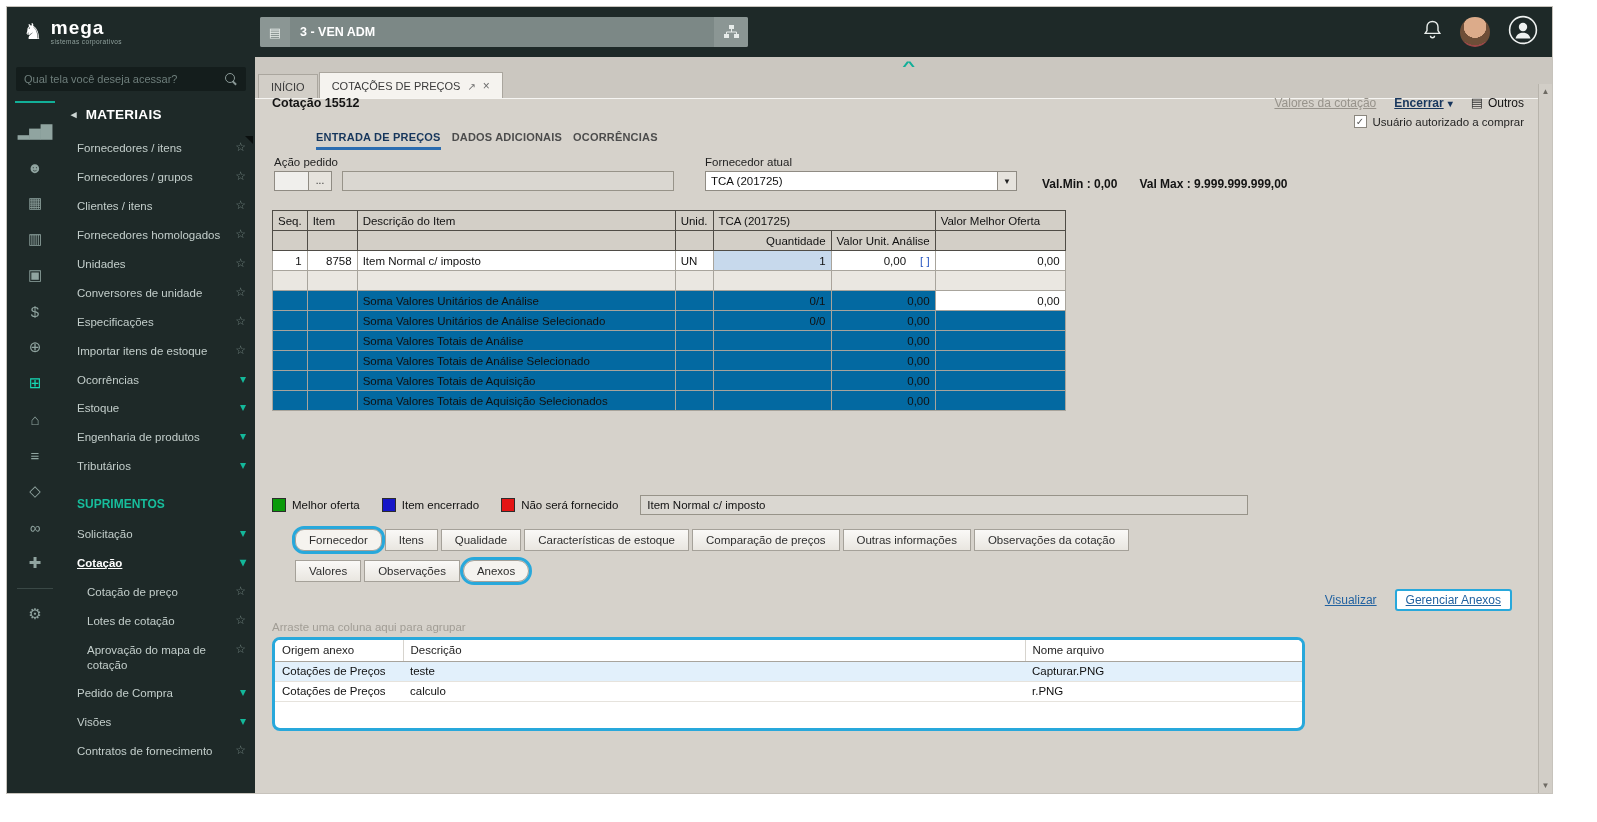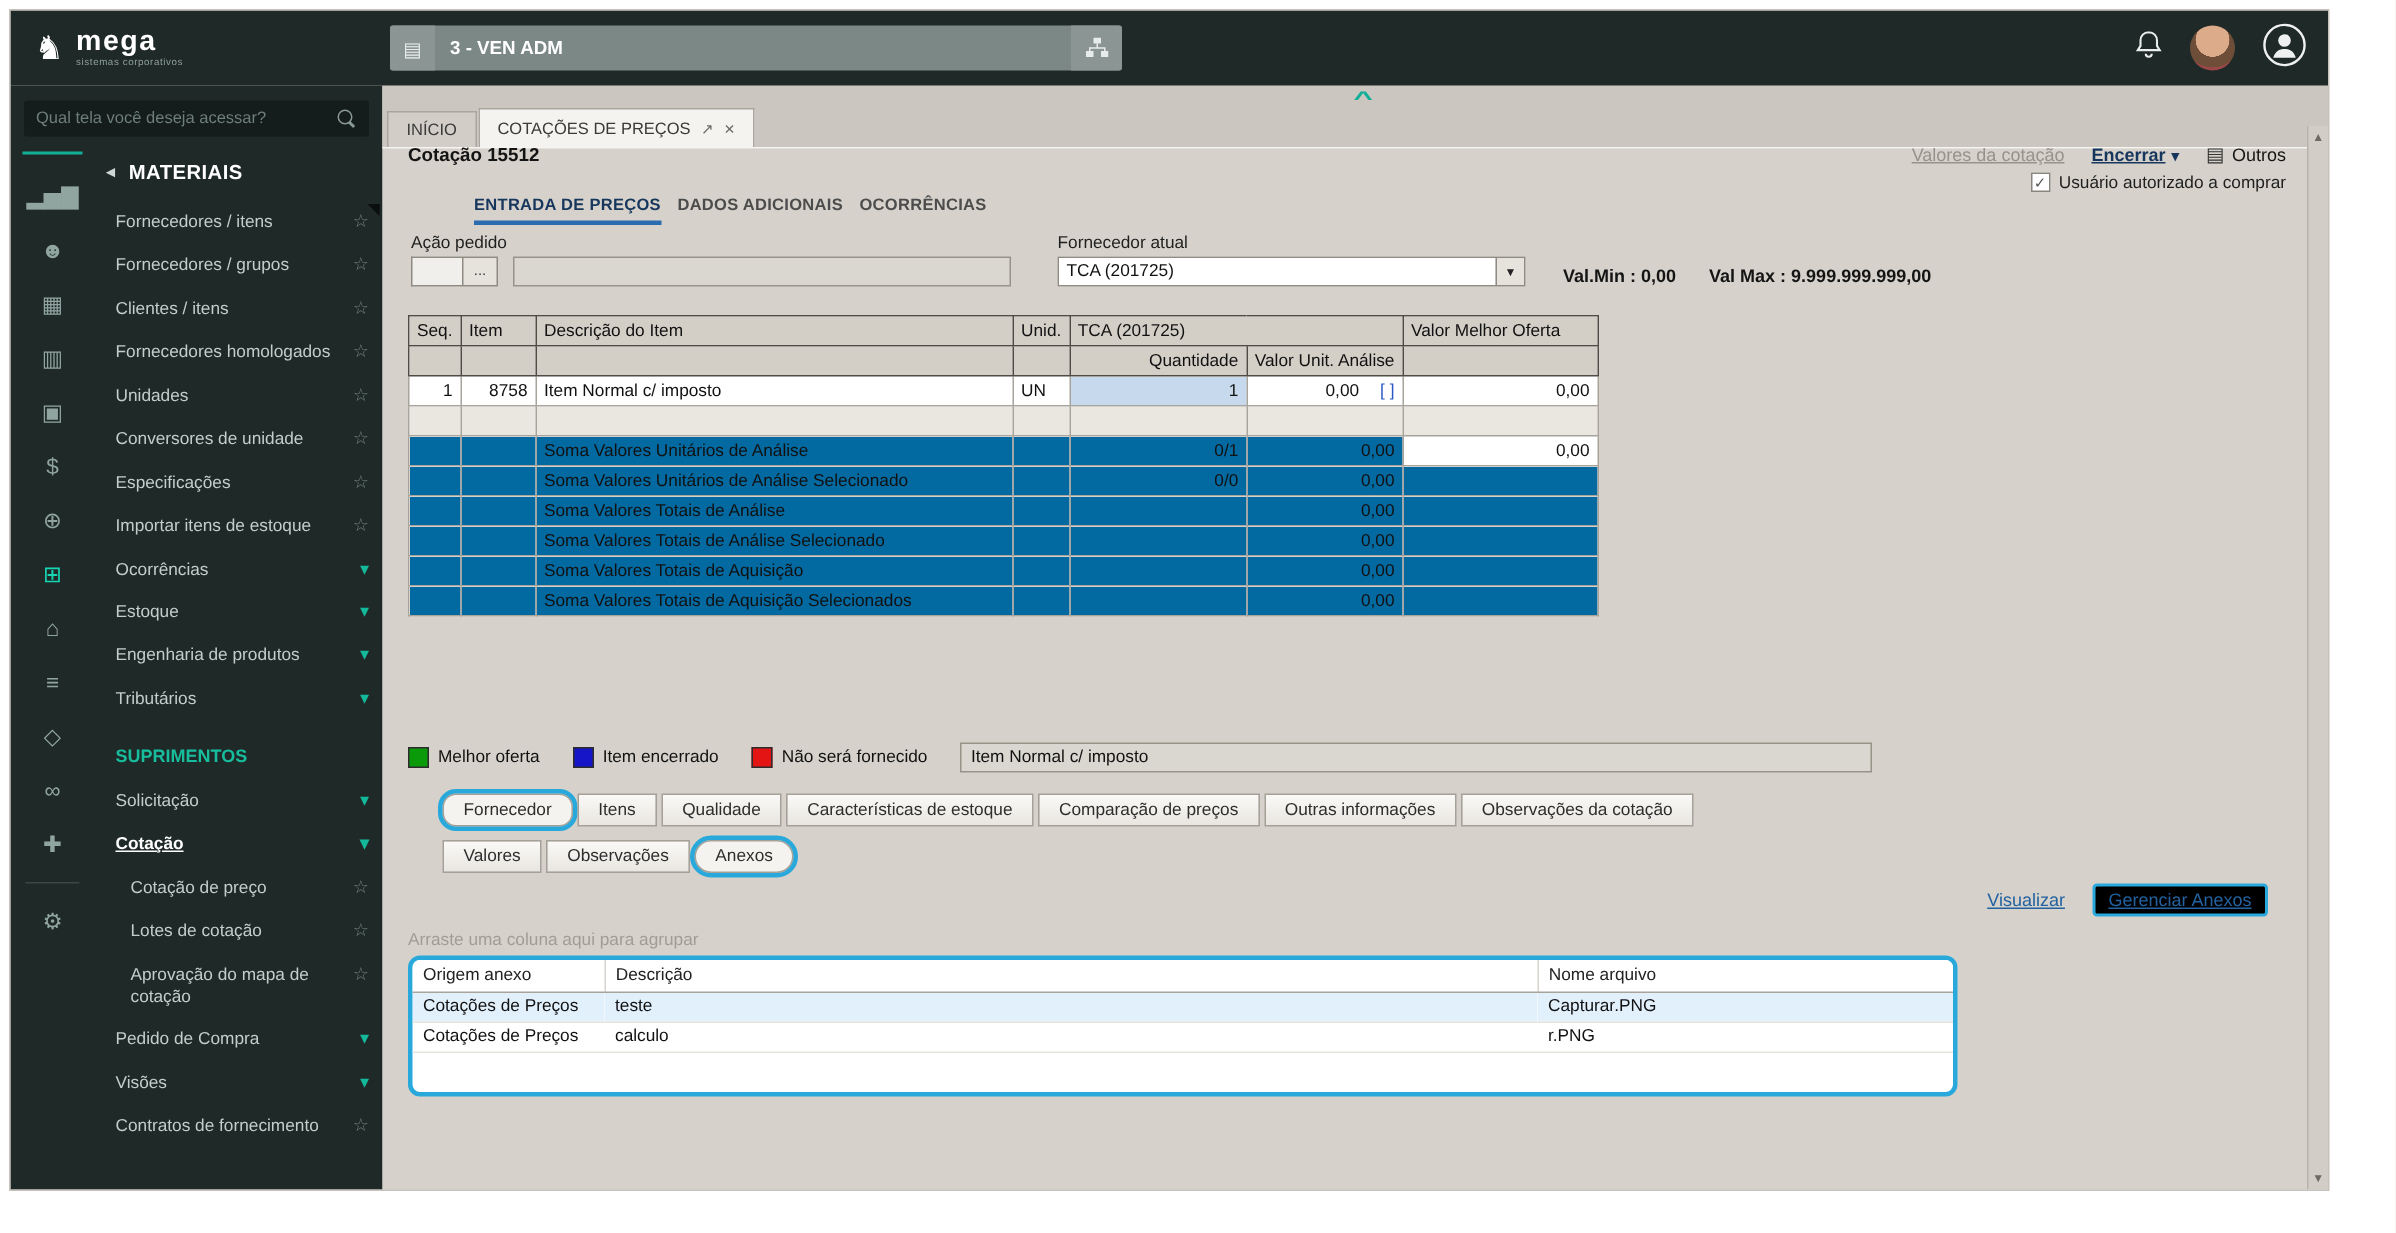--- a/index.html
+++ b/index.html
@@ -150,21 +150,21 @@
   .btn-tab { padding:4px 13px; font-size:11.5px; color:#2e2e2e;
              background:linear-gradient(#faf9f7,#e9e6e0); border:1px solid #a5a199;
              cursor:pointer; font-family:inherit; white-space:nowrap; }
   .btn-tab.active { background:#f5f3ef; }
   .btn-tab.annotated { outline:3px solid #28a8db; outline-offset:0; border-radius:9px; }
   .btabs.inner .btn-tab.annotated { border-radius:13px; }
 
   .anx-links { display:flex; justify-content:flex-end; align-items:center; gap:18px; margin-top:7px;
                padding-right:12px; }
   .link { color:#2262a0; font-size:12px; text-decoration:underline; cursor:pointer; }
-  .link.boxed { border:2px solid #28a8db; border-radius:3px; padding:2px 9px; background:#000000; }
+  .link.boxed { border:2px solid #28a8db; border-radius:3px; padding:2px 9px; background:#ffffff; }
 
   .group-hint { margin-top:10px; font-size:11.5px; color:#a19d95; }
 
   .anx-wrap { margin-top:4px; width:1033px; min-height:94px; background:#fff;
               border:3px solid #28a8db; border-radius:8px; overflow:hidden; }
   table.anx { width:100%; border-collapse:collapse; table-layout:fixed; }
   .anx th { font-size:11.5px; font-weight:normal; color:#222; text-align:left; padding:3px 7px;
             border-bottom:1px solid #a8a49c; border-right:1px solid #d7d4ce; height:21px;
             background:#fff; cursor:pointer; white-space:nowrap; }
   .anx th:last-child { border-right:none; }

